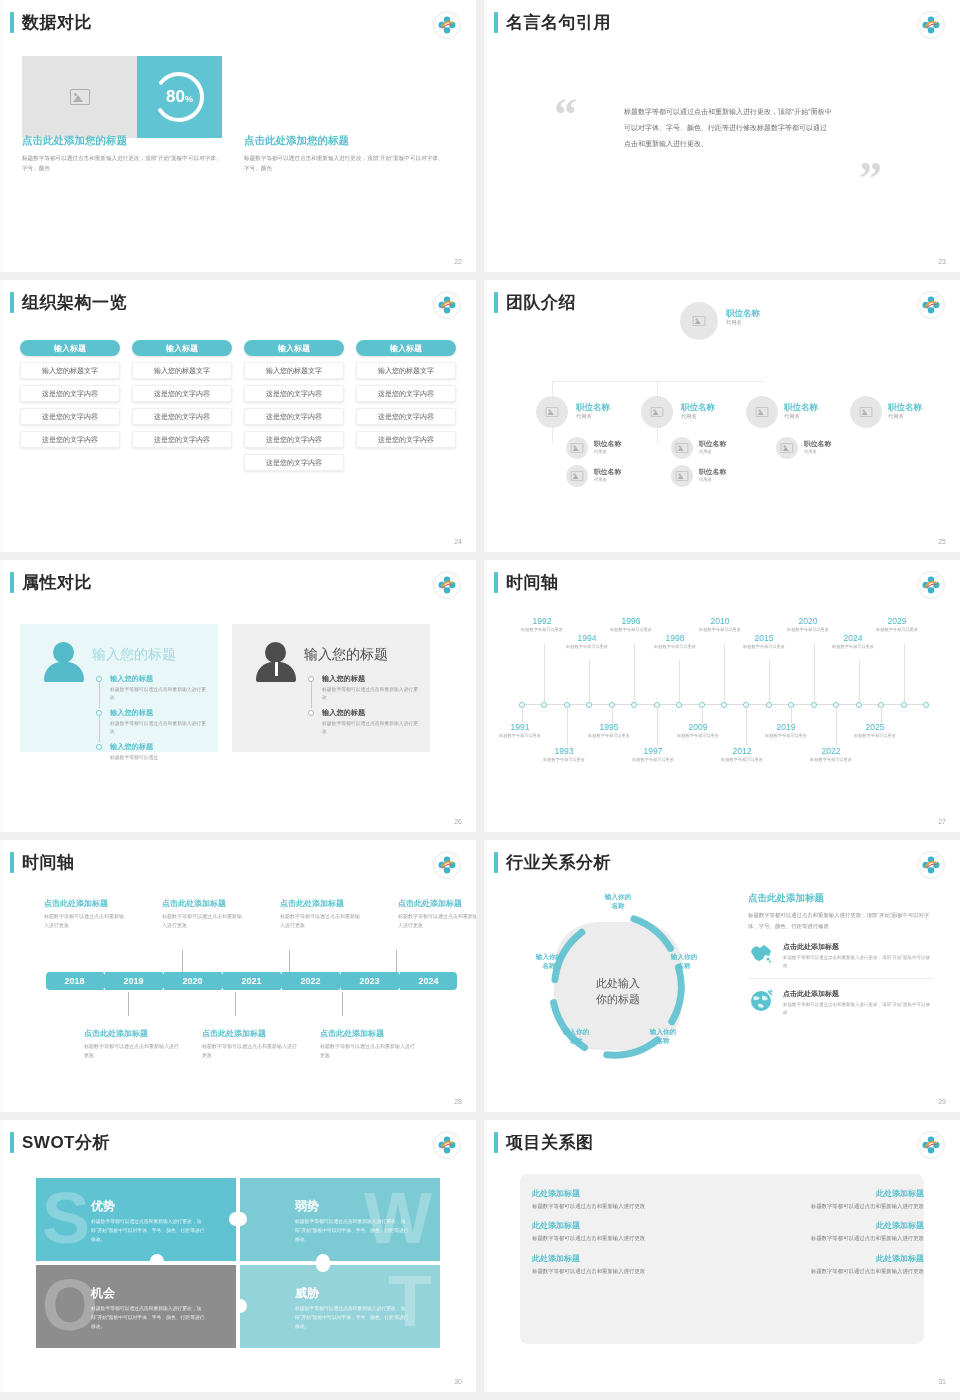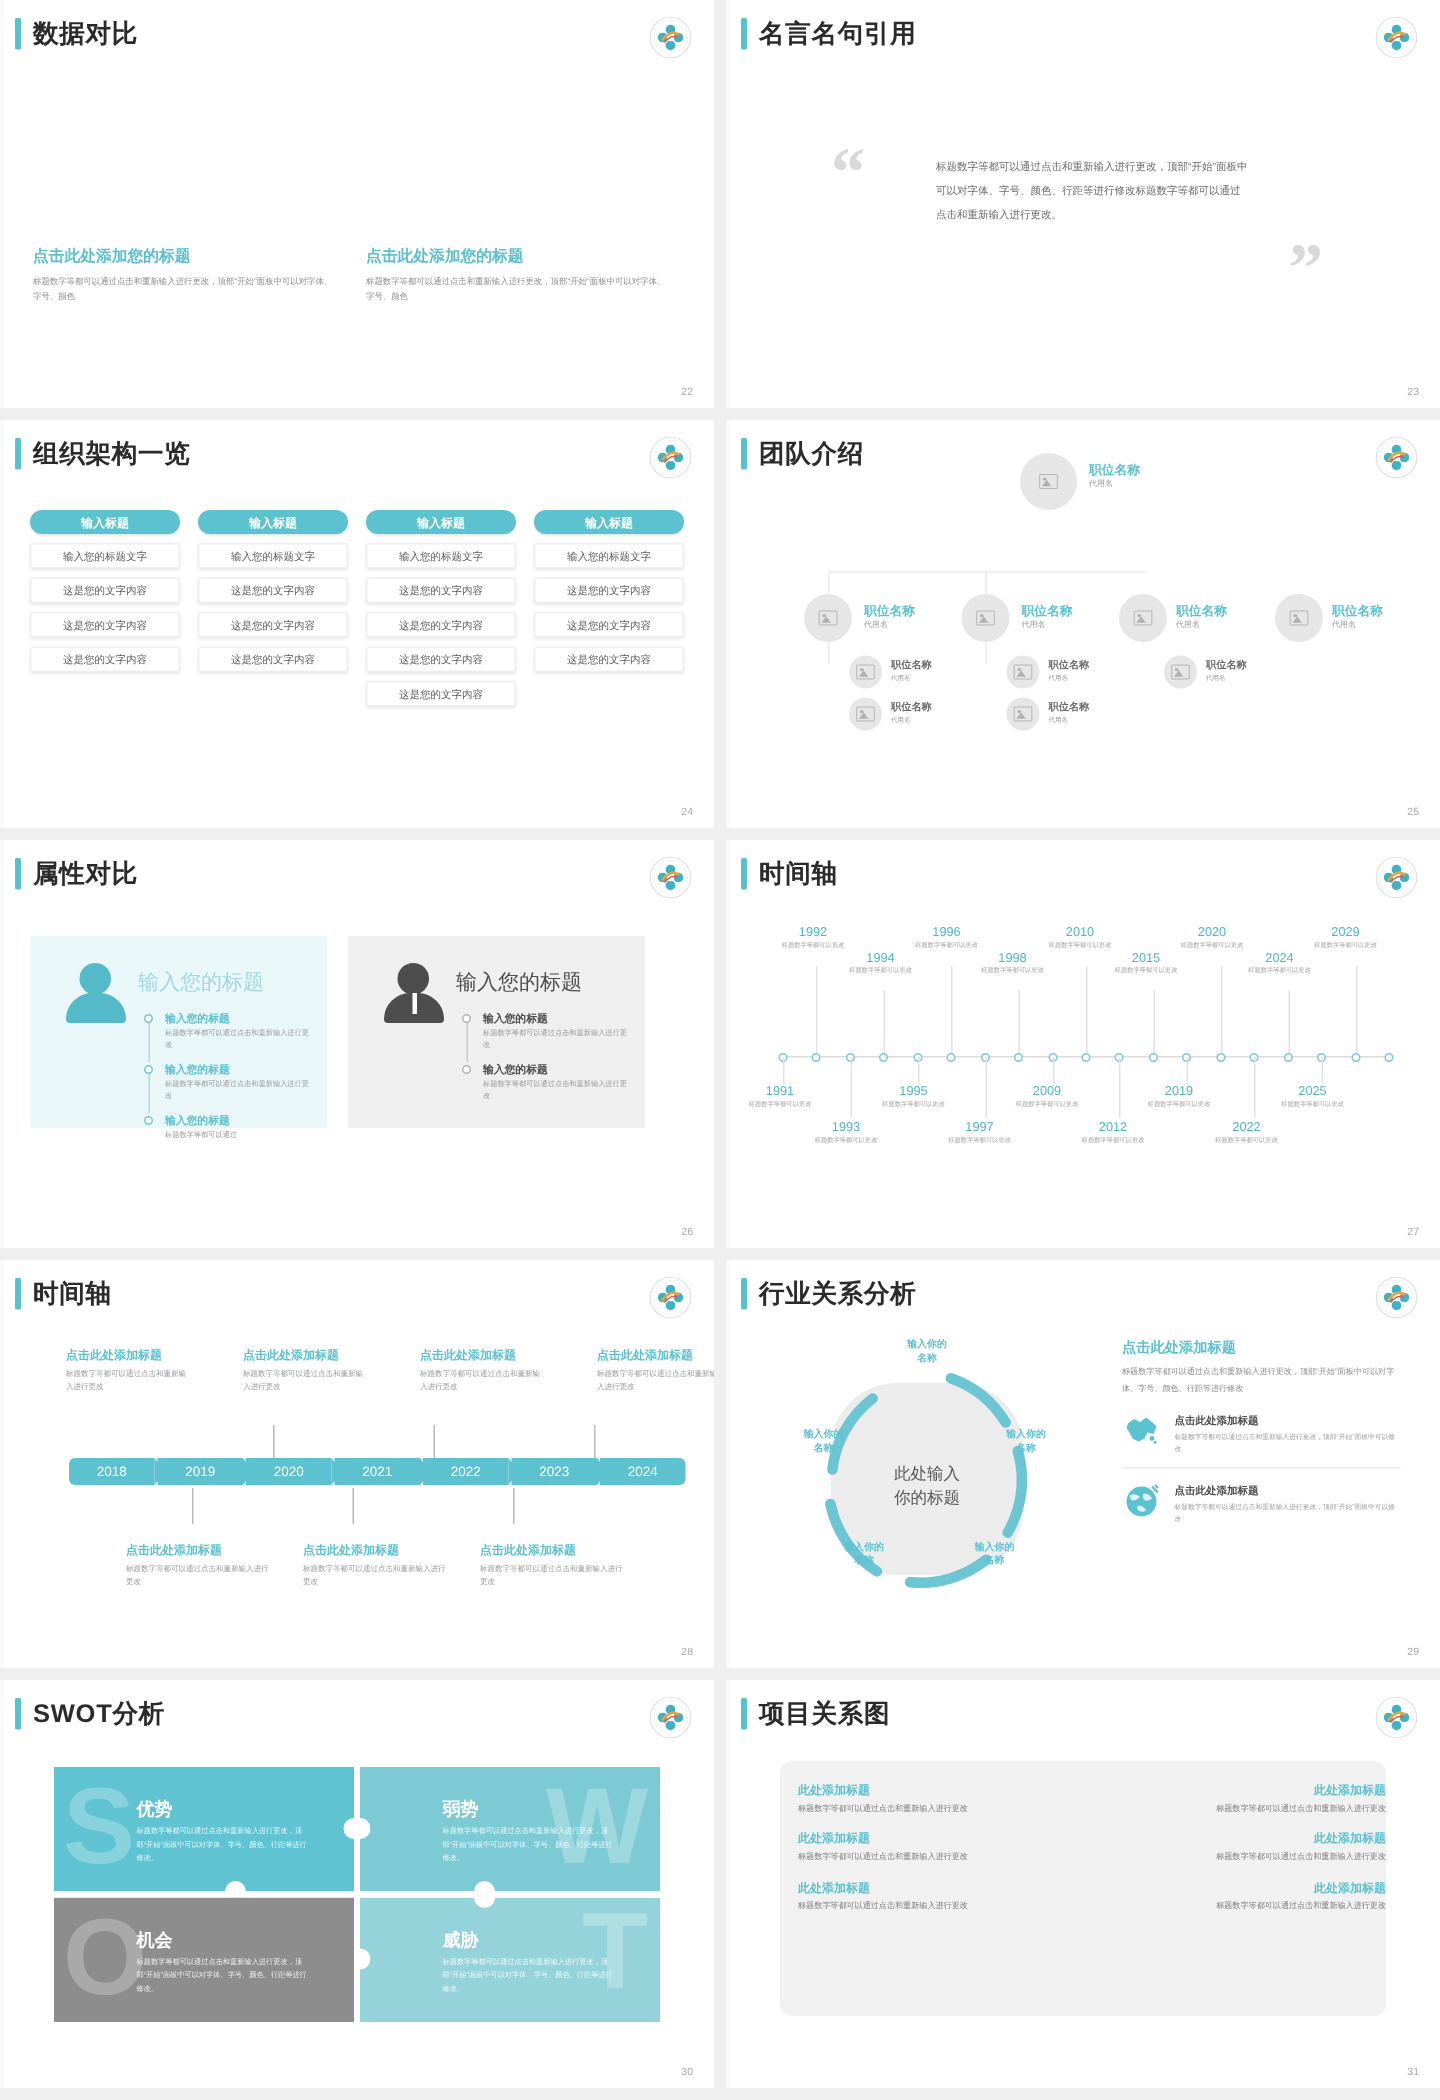--- a/index.html
+++ b/index.html
@@ -36,21 +36,21 @@
 
   
   .dc-row{position:absolute;left:22px;top:56px;display:flex;gap:22px;}
   .dc-card{width:200px;height:82px;display:flex;}
   .dc-img{flex:1;background:#e3e3e3;display:flex;align-items:center;justify-content:center;}
   .dc-ring{width:85px;background:#61c4d3;display:flex;align-items:center;justify-content:center;position:relative;}
   .ph-icon{width:20px;height:16px;border:1.6px solid #b0b0b0;border-radius:1px;position:relative;}
   .ph-icon:before{content:"";position:absolute;left:2px;bottom:2px;width:0;height:0;
     border-left:5px solid transparent;border-right:5px solid transparent;border-bottom:7px solid #b0b0b0;}
   .ph-icon:after{content:"";position:absolute;left:3px;top:2.5px;width:3.5px;height:3.5px;border-radius:50%;background:#b0b0b0;}
-  .dc-text{position:absolute;top:164px;left:22px;display:flex;gap:22px;}
+  .dc-text{position:absolute;top:134px;left:22px;display:flex;gap:22px;}
   .dc-block{width:200px;}
   .dc-h{color:#5bc0cf;font-size:10.5px;font-weight:bold;margin-bottom:5px;}
   .dc-p{color:#8d8d8d;font-size:5.6px;line-height:1.85;}
 
   
   .q-mark{position:absolute;font-family:"Liberation Serif",serif;color:#d9d9d9;font-weight:bold;}
   .q-open{left:70px;top:88px;font-size:46px;}
   .q-close{right:78px;top:152px;font-size:46px;}
   .q-body{position:absolute;left:140px;top:104px;width:208px;font-size:7px;color:#6d6d6d;line-height:2.3;}
 
@@ -99,21 +99,21 @@
   .tl2-lbl{position:absolute;text-align:center;width:56px;}
   .tl2-y{color:#4cb8c9;font-size:8.5px;font-weight:normal;}
   .tl2-d{color:#a3a3a3;font-size:4.2px;line-height:1.55;margin-top:1px;}
 
   
   .tl-top{position:absolute;left:44px;top:58px;display:flex;gap:36px;}
   .tl-blk{width:82px;}
   .tl-h{color:#5bc2d0;font-size:8px;font-weight:bold;}
   .tl-p{color:#9b9b9b;font-size:5px;line-height:1.85;margin-top:3px;}
   .ribbon{position:absolute;left:46px;top:132px;display:flex;}
-  .rib{height:18px;background:#5dc2d0;color:#fff;font-size:9px;font-weight:normal;display:flex;
+  .rib{height:18px;background:#5dc2d0;color:#fff;font-size:9px;font-weight:bold;display:flex;
     align-items:center;justify-content:center;width:57px;position:relative;}
   .rib:first-child{border-radius:4px 0 0 4px;}
   .rib:last-child{border-radius:0 4px 4px 0;}
   .rib+.rib{margin-left:2px;}
   .rib:not(:last-child):after{content:"";position:absolute;right:-7px;top:0;width:0;height:0;
     border-top:9px solid transparent;border-bottom:9px solid transparent;border-left:7px solid #5dc2d0;z-index:2;}
   .rib-stem{position:absolute;width:1px;background:#b9b9b9;}
 
   
   .ind-left{position:absolute;left:34px;top:50px;width:200px;height:190px;}
@@ -169,20 +169,33 @@
           <circle cx="13" cy="20" r="4.3"></circle>
             <circle cx="27" cy="20" r="4.3"></circle>
         </g>
         <circle cx="20" cy="20" r="3.3" fill="#fff"></circle>
         <path d="M13 22 Q20 13 27 17" stroke="#f0a13a" stroke-width="2.1" fill="none" stroke-linecap="round"></path>
         <path d="M15 24 Q21 17 26 20" stroke="#e05a4a" stroke-width="1.4" fill="none" stroke-linecap="round"></path>
       </svg>
     </div>
 
     <div class="dc-row">
+      <div class="dc-card">
+        <div class="dc-img">
+          <span class="ph-icon"></span>
+        </div>
+        <div class="dc-ring">
+          <svg viewBox="0 0 70 70" width="62" height="62" style="position:absolute;left:11px;top:10px;">
+            <circle cx="35" cy="35" r="26" fill="none" stroke="#ffffff" stroke-width="4.5" stroke-dasharray="131 33" stroke-dashoffset="25" stroke-linecap="round" transform="rotate(-90 35 35)"></circle>
+          </svg>
+          <span style="position:relative;color:#fff;font-size:17px;font-weight:bold;">
+            <span>80</span><span style="font-size:9px;">%</span>
+          </span>
+        </div>
+      </div>
     </div>
 
     <div class="dc-text">
       <div class="dc-block">
         <div class="dc-h">点击此处添加您的标题</div>
         <div class="dc-p">标题数字等都可以通过点击和重新输入进行更改，顶部“开始”面板中可以对字体、字号、颜色</div>
       </div>
       <div class="dc-block">
         <div class="dc-h">点击此处添加您的标题</div>
         <div class="dc-p">标题数字等都可以通过点击和重新输入进行更改，顶部“开始”面板中可以对字体、字号、颜色</div>

